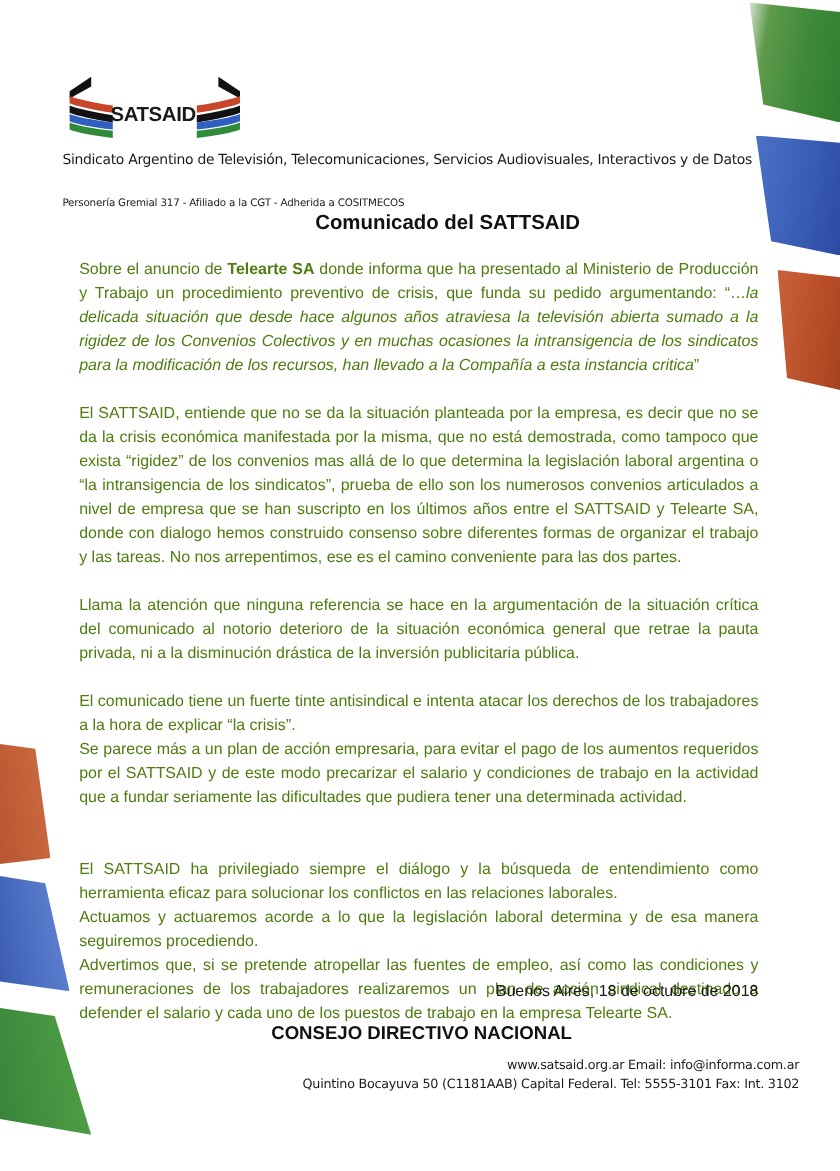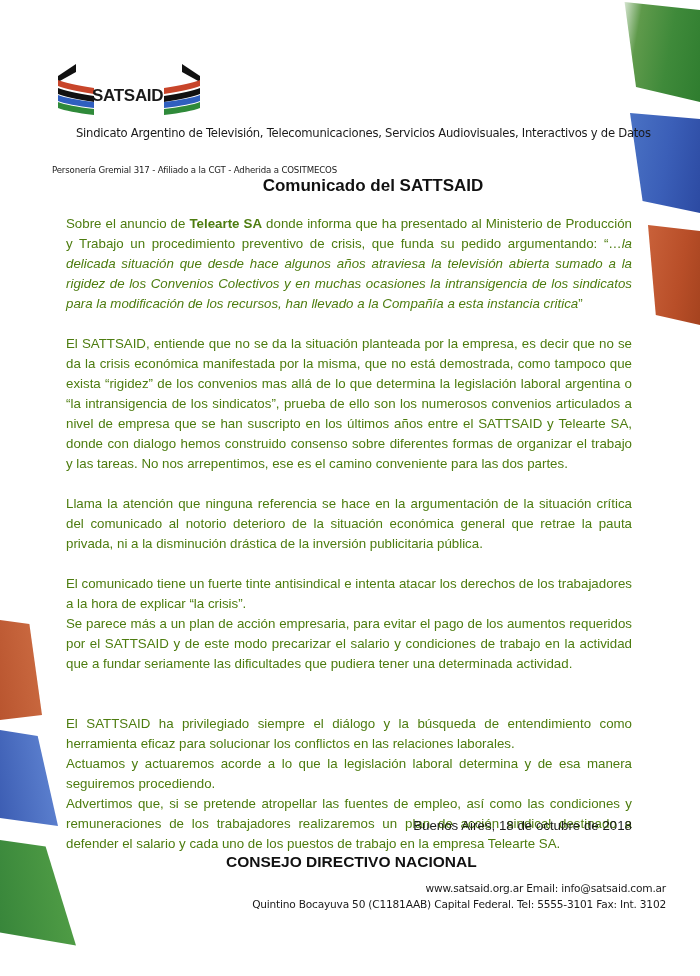--- a/index.html
+++ b/index.html
@@ -35,21 +35,21 @@
   .logo { position: absolute; left: 54px; top: 62px; width: 150px; height: 60px; }
   .logo .wordmark {
     position: absolute; left: 38px; top: 24px;
     font-family: "Liberation Sans", sans-serif; font-weight: bold;
     font-size: 17px; color: #1a1a1a; letter-spacing: -0.3px;
   }
 
   .org-name {
     position: absolute; left: 52px; top: 126px;
     font-family: "DejaVu Sans", sans-serif; font-size: 11.6px; color: #1a1a1a;
-    letter-spacing: -0.25px; white-space: nowrap; margin-left: 24px;
+    letter-spacing: -0.25px; white-space: nowrap;
   }
   .org-sub {
     position: absolute; left: 52px; top: 141px;
     font-family: "DejaVu Sans", sans-serif; font-size: 8.6px; color: #1a1a1a;
     letter-spacing: -0.15px; white-space: nowrap; margin-top: 24px;
   }
 
   .title {
     position: absolute; left: 0; width: 700px; top: 176px;
     text-align: center; font-weight: bold; font-size: 17px; color: #111; padding-left: 23px;
@@ -128,14 +128,14 @@
   <div class="gap"></div>
   <div class="gap"></div>
   <p>El SATTSAID ha privilegiado siempre el diálogo y la búsqueda de entendimiento como herramienta eficaz para solucionar los conflictos en las relaciones laborales.</p>
   <p>Actuamos y actuaremos acorde a lo que la legislación laboral determina y de esa manera seguiremos procediendo.</p>
   <p>Advertimos que, si se pretende atropellar las fuentes de empleo, así como las condiciones y remuneraciones de los trabajadores realizaremos un plan de acción sindical destinado a defender el salario y cada uno de los puestos de trabajo en la empresa Telearte SA.</p>
 </div>
 
 <div class="date">Buenos Aires, 18 de octubre de 2018</div>
 <div class="signature">CONSEJO DIRECTIVO NACIONAL</div>
 
-<div class="footer1">www.satsaid.org.ar  Email: info@satsaid.com.ar</div>
+<div class="footer1">www.satsaid.org.ar  Email: info@informa.com.ar</div>
 <div class="footer2">Quintino Bocayuva 50 (C1181AAB) Capital Federal. Tel: 5555-3101 Fax: Int. 3102</div>
 
 </body></html>

